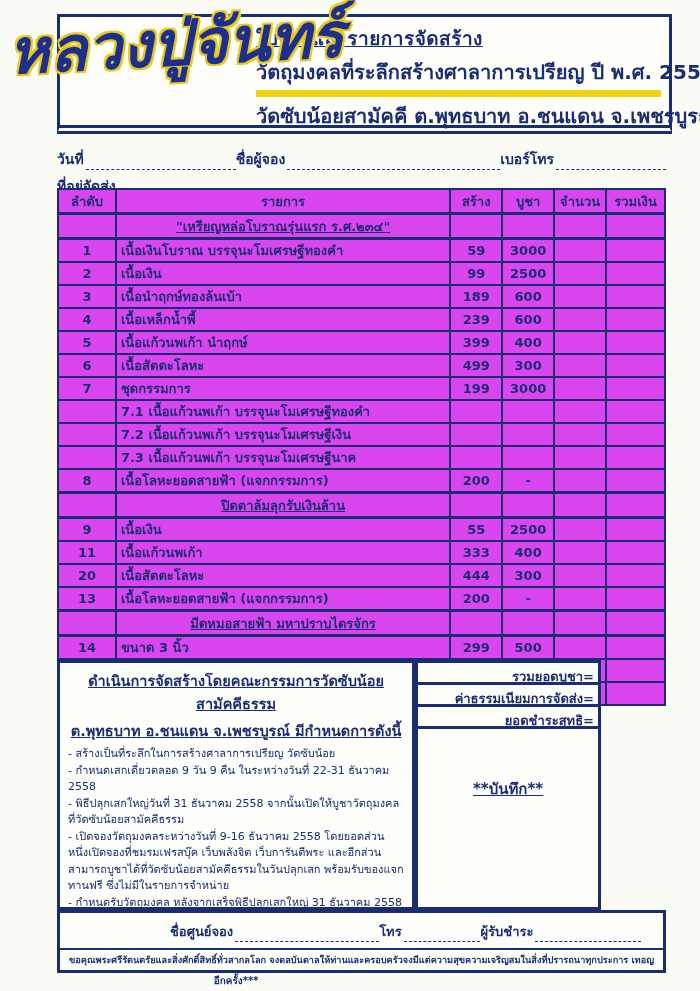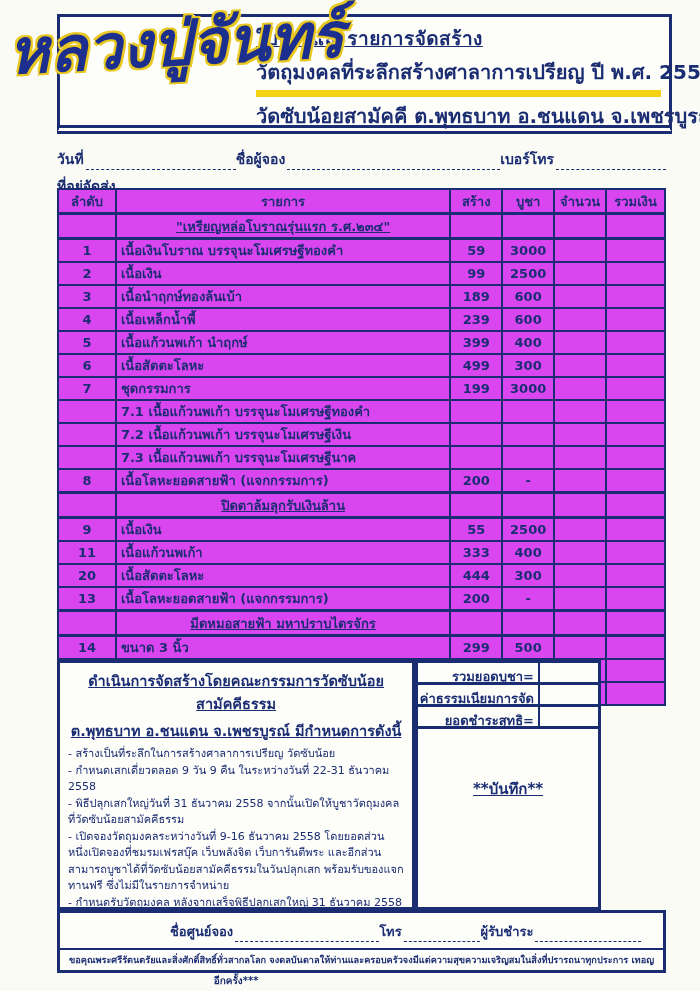--- a/index.html
+++ b/index.html
@@ -55,21 +55,21 @@
     width:400px;border:3px solid #1b2d72;background:#fdfdfa;
     padding:4px 8px 4px 8px;box-sizing:border-box;height:250px;
   }
   .info-title{font-size:14.5px;font-weight:bold;text-align:center;text-decoration:underline;margin:2px 0 4px 0;}
   .bullets{font-size:11px;font-weight:normal;line-height:1.5;}
   .note1{font-size:10px;font-weight:bold;text-align:center;margin-top:14px;}
   .note2{font-size:11px;font-weight:bold;text-align:center;margin-top:2px;}
   .right-col{width:209px;display:flex;flex-direction:column;box-sizing:border-box;}
   .tot-row{
     display:flex;border:3px solid #1b2d72;border-left:3px solid #1b2d72;
-    height:25px;box-sizing:border-box;margin-top:-3px;background:#fdfdfa;
+    height:25px;box-sizing:border-box;margin-top:-3px;background:#fdfdfa;flex-direction:column;
   }
   .tot-row:first-child{margin-top:0;}
   .tot-label{flex:1;font-size:13px;font-weight:bold;text-align:right;padding:3px 4px 0 0;}
   .tot-val{width:58px;border-left:2px solid #1b2d72;}
   .memo-box{
     flex:1;border:3px solid #1b2d72;margin-top:-3px;background:#fdfdfa;
     text-align:center;padding-top:48px;box-sizing:border-box;
   }
   .memo{font-size:15px;font-weight:bold;text-decoration:underline;}
   

